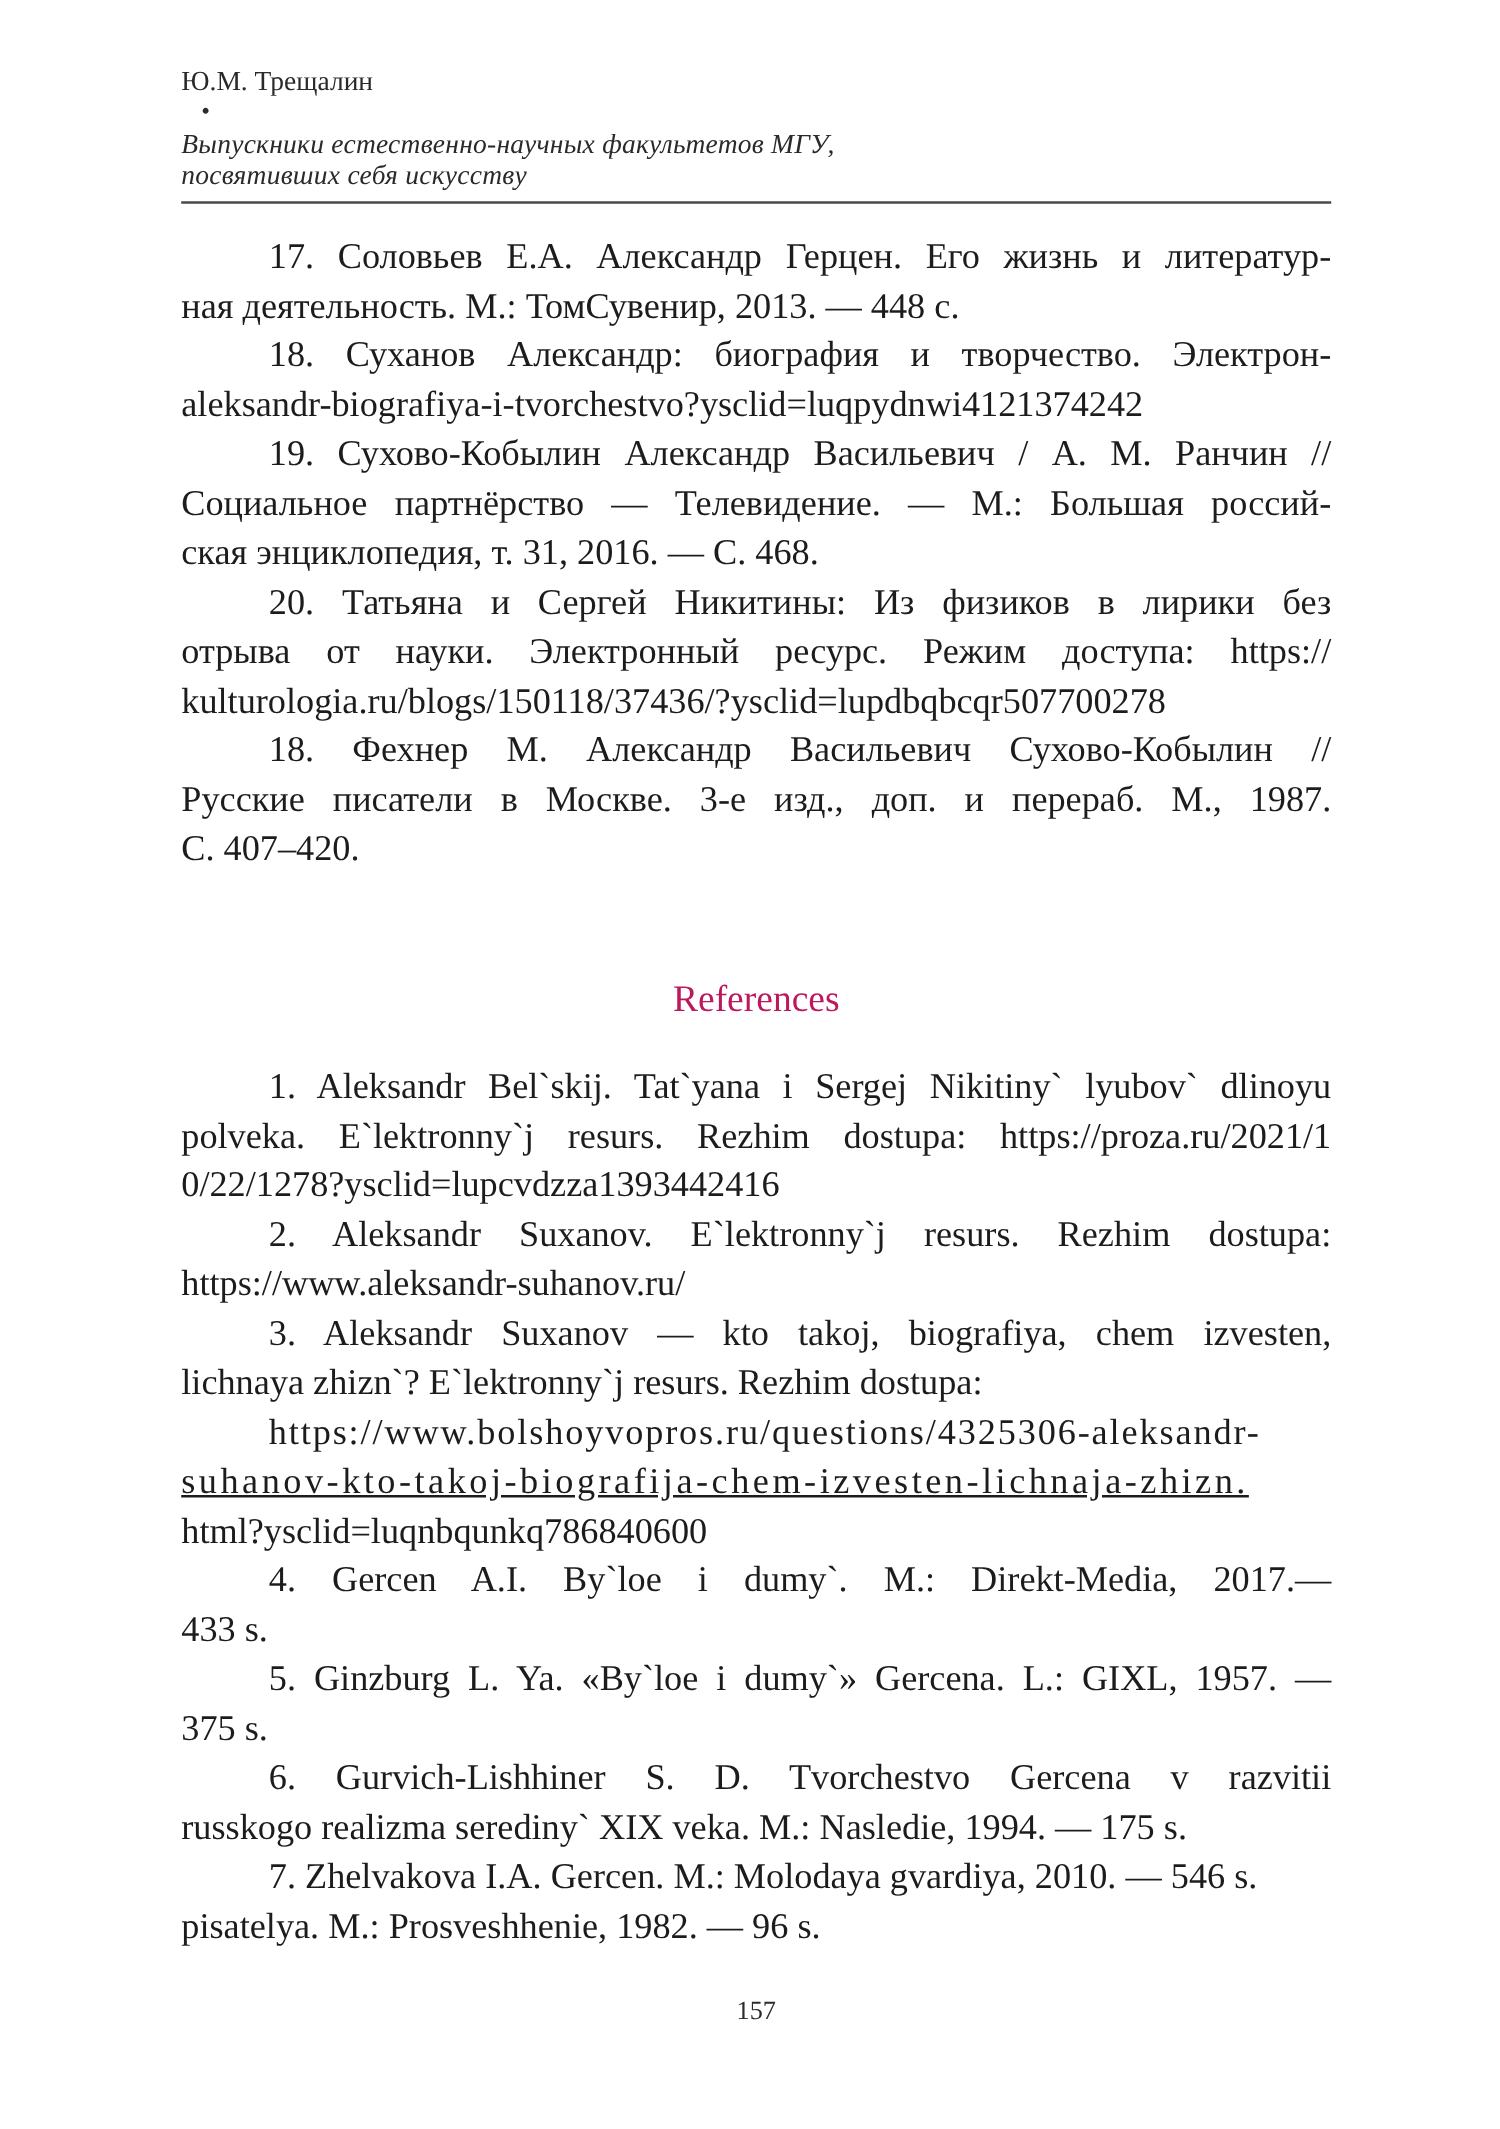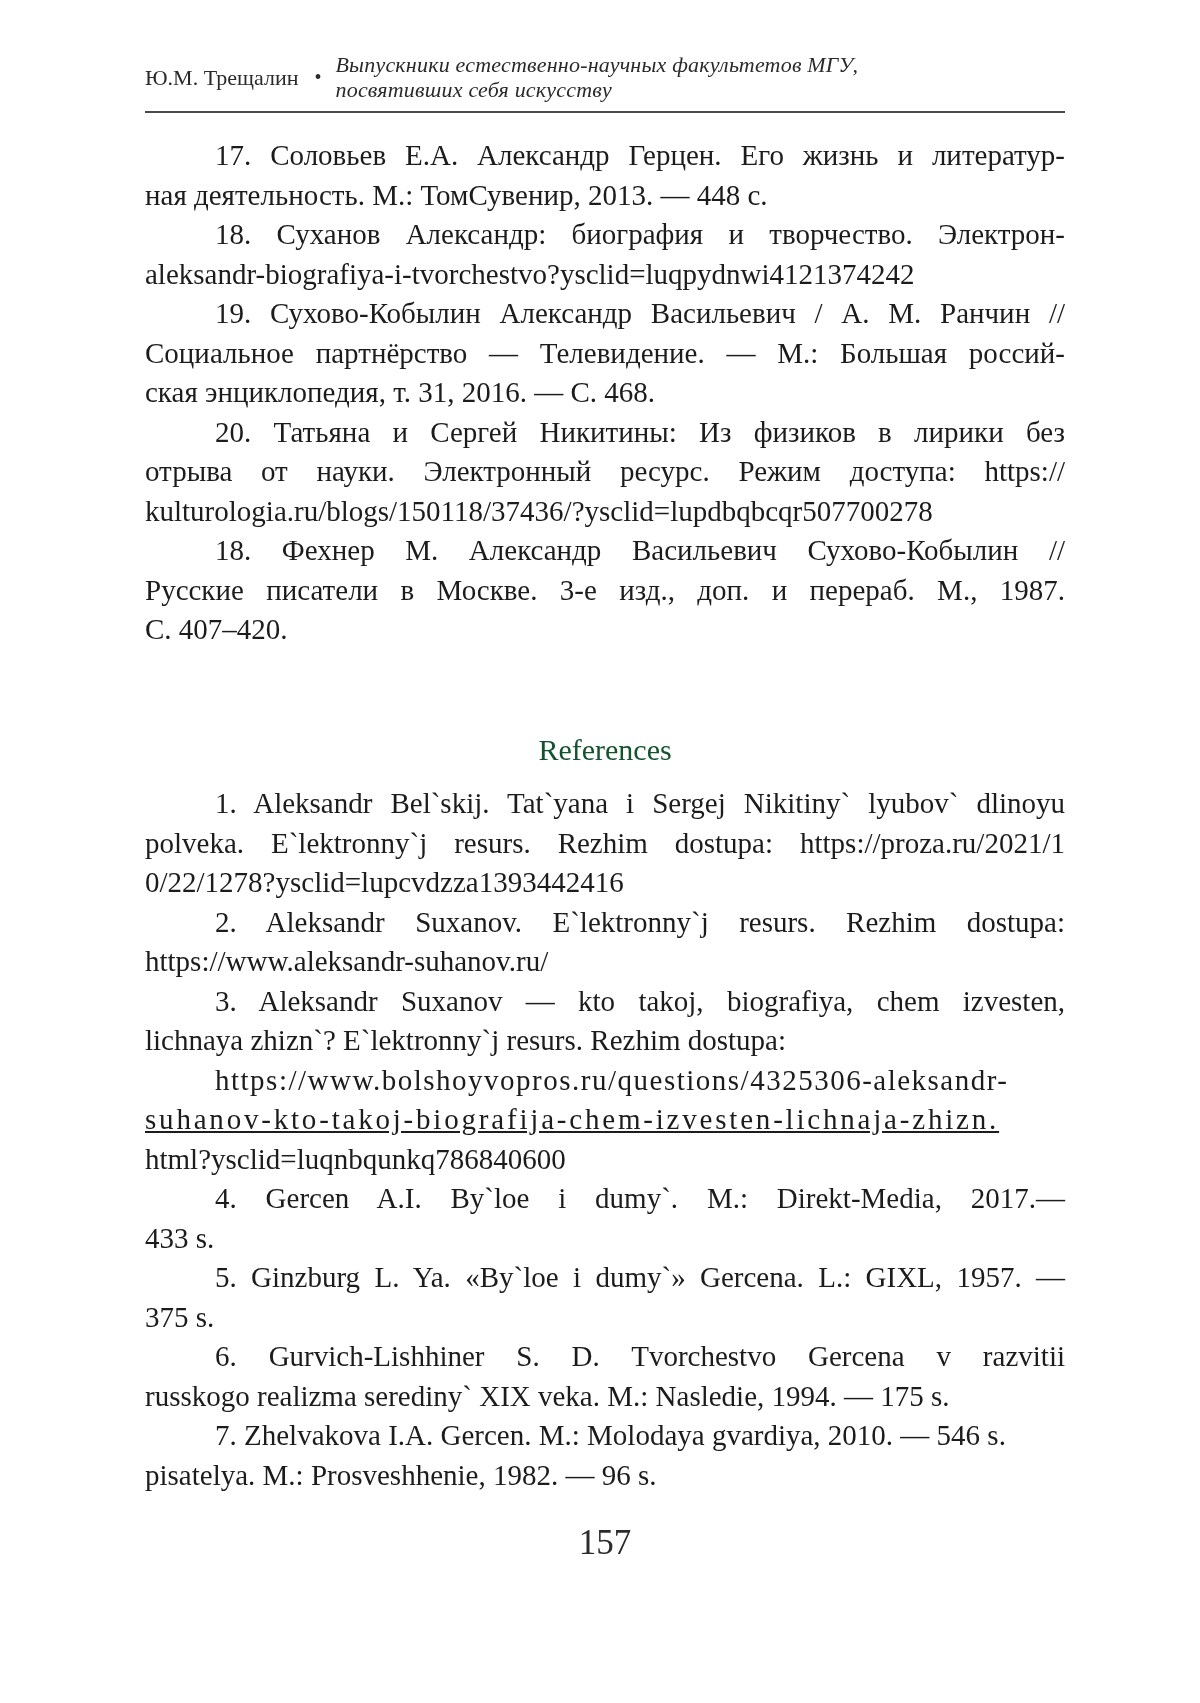--- a/index.html
+++ b/index.html
@@ -15,24 +15,25 @@
     background: #ffffff;
     color: #1f1f1f;
     font-family: "Liberation Serif", "DejaVu Serif", serif;
     overflow: hidden;
     box-sizing: border-box;
     padding: 52px 135px 0 145px;
   }
   
   .hdr-row {
     display: flex;
-    align-items: center;
+    align-items: flex-start;
     font-size: 22px;
     line-height: 25px;
     color: #2a2a2a;
+    flex-direction: column;
   }
   .hdr-name { white-space: nowrap; }
   .hdr-bullet { margin: 0 14px 0 16px; font-size: 20px; }
   .hdr-title {
     font-style: italic;
     letter-spacing: 0.2px;
   }
   .rule {
     margin-top: 9px;
     border-top: 2px solid #4a4a4a;
@@ -54,28 +55,28 @@
     text-align-last: justify;
   }
   .ln.ind { text-indent: 70px; }
   .ln.u1 { letter-spacing: 1.5px; }
   .ln.u2 { letter-spacing: 2.8px; text-decoration: underline; }
   .i { }
   .refs-heading {
     font-size: 30px;
     font-weight: normal;
     text-align: center;
-    margin: 80px 0 15px 0;
+    margin: 80px 0 31px 0;
     line-height: 39.5px;
-    color: #14532d;
+    color: #be185d;
   }
   .pageno {
     margin-top: 28px;
     text-align: center;
-    font-size: 35px;
+    font-size: 21px;
     line-height: 39px;
     color: #2b2b2b;
   }
 </style>
 </head>
 <body>
 
 <div class="page">
 
   <header>

